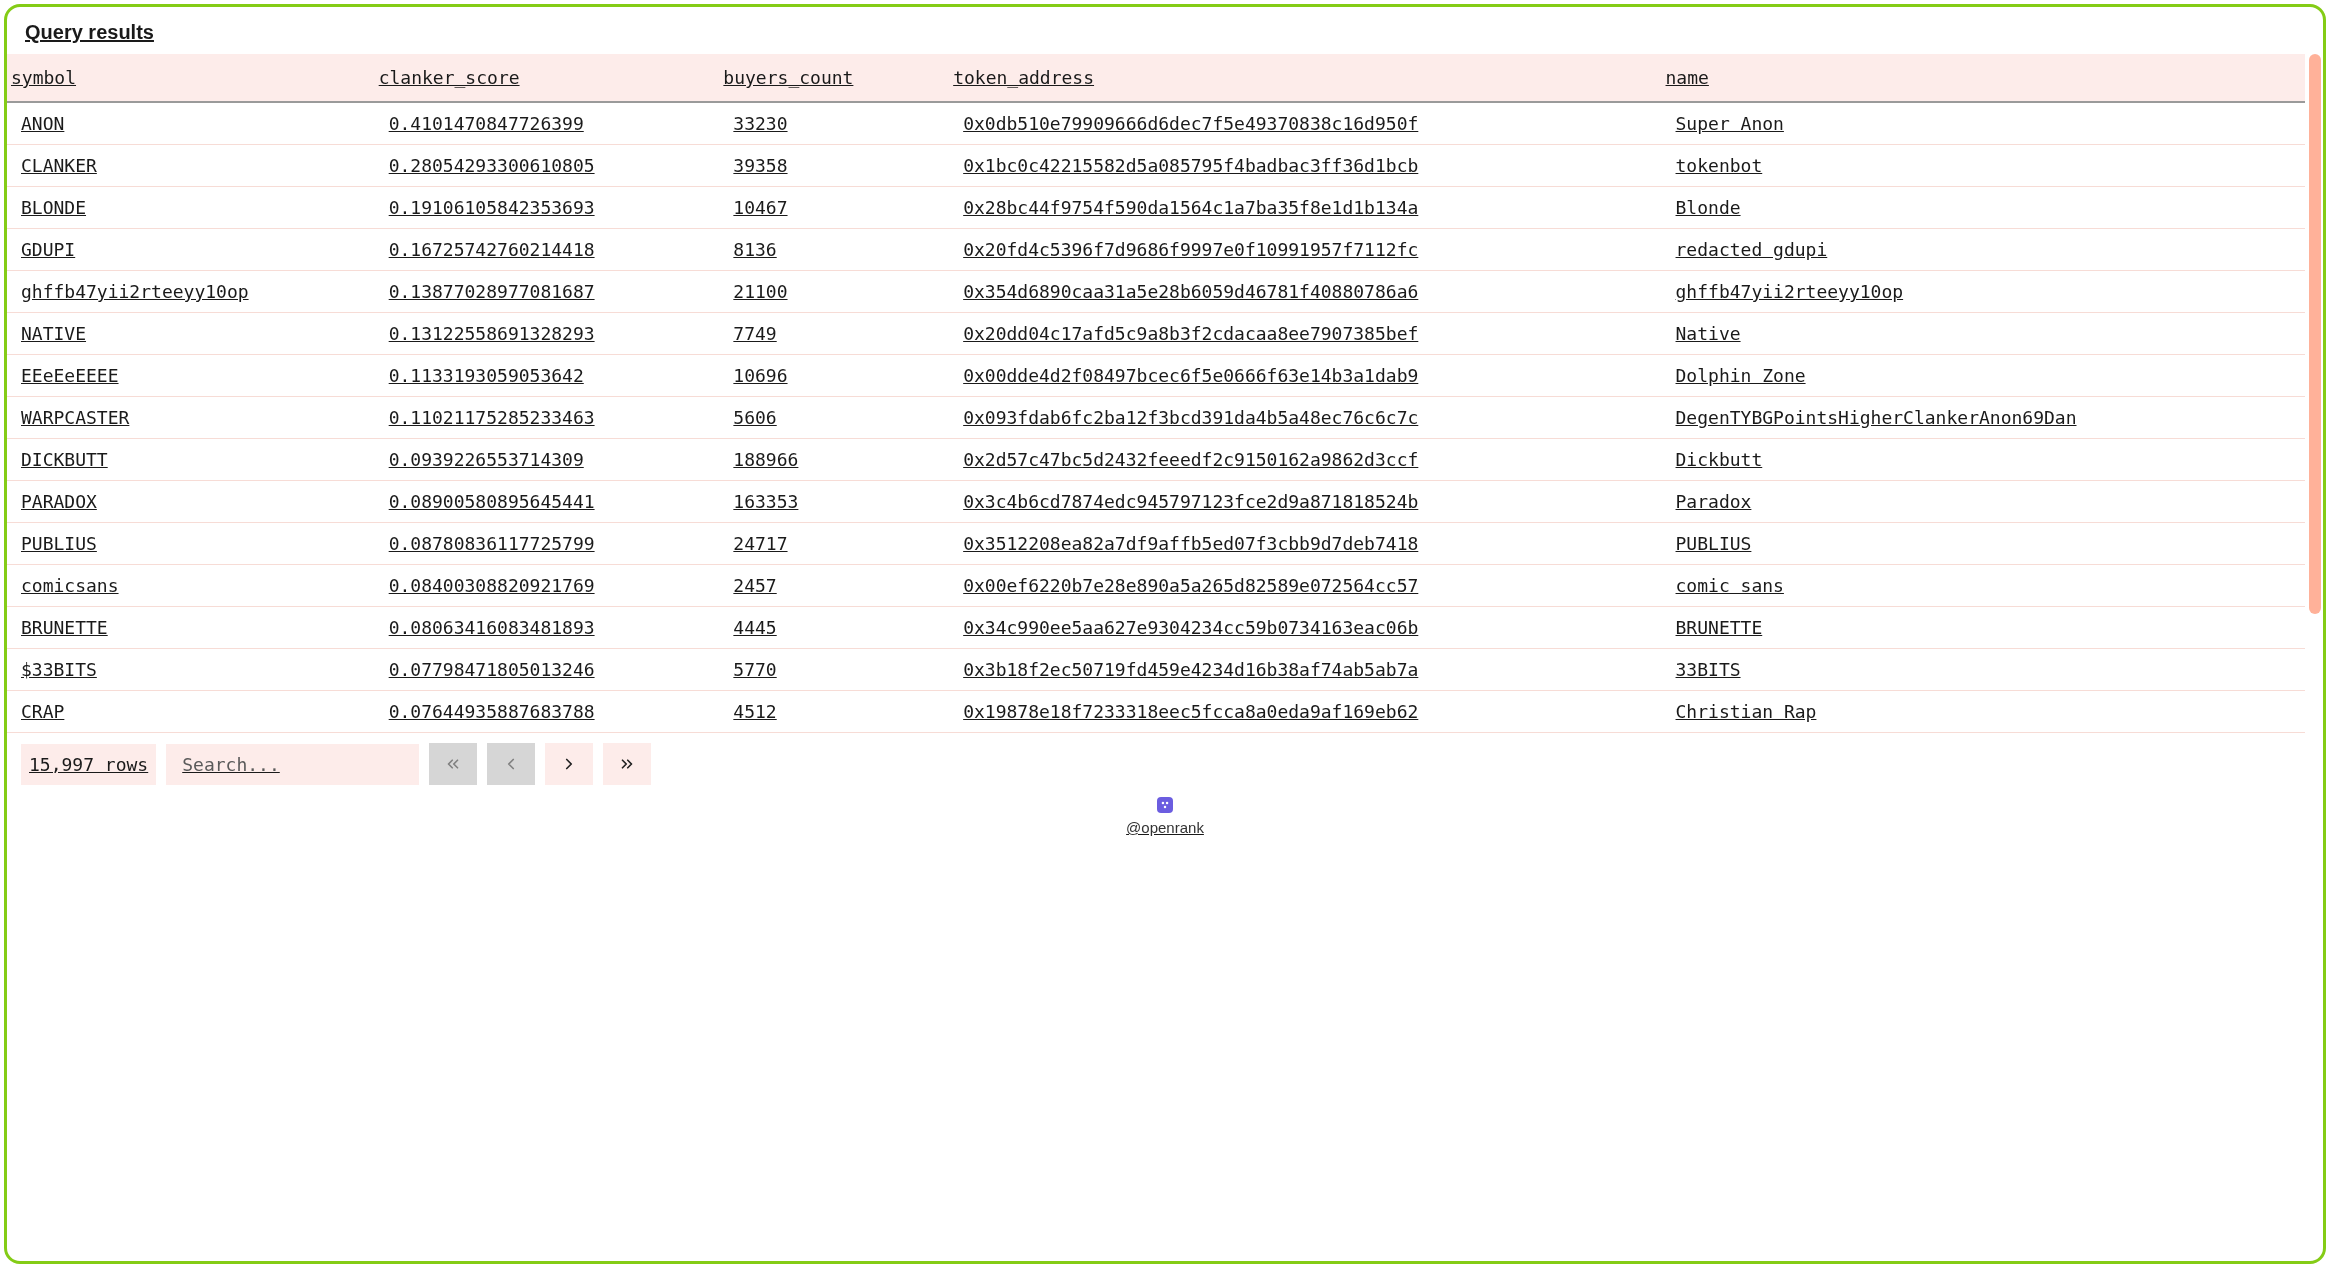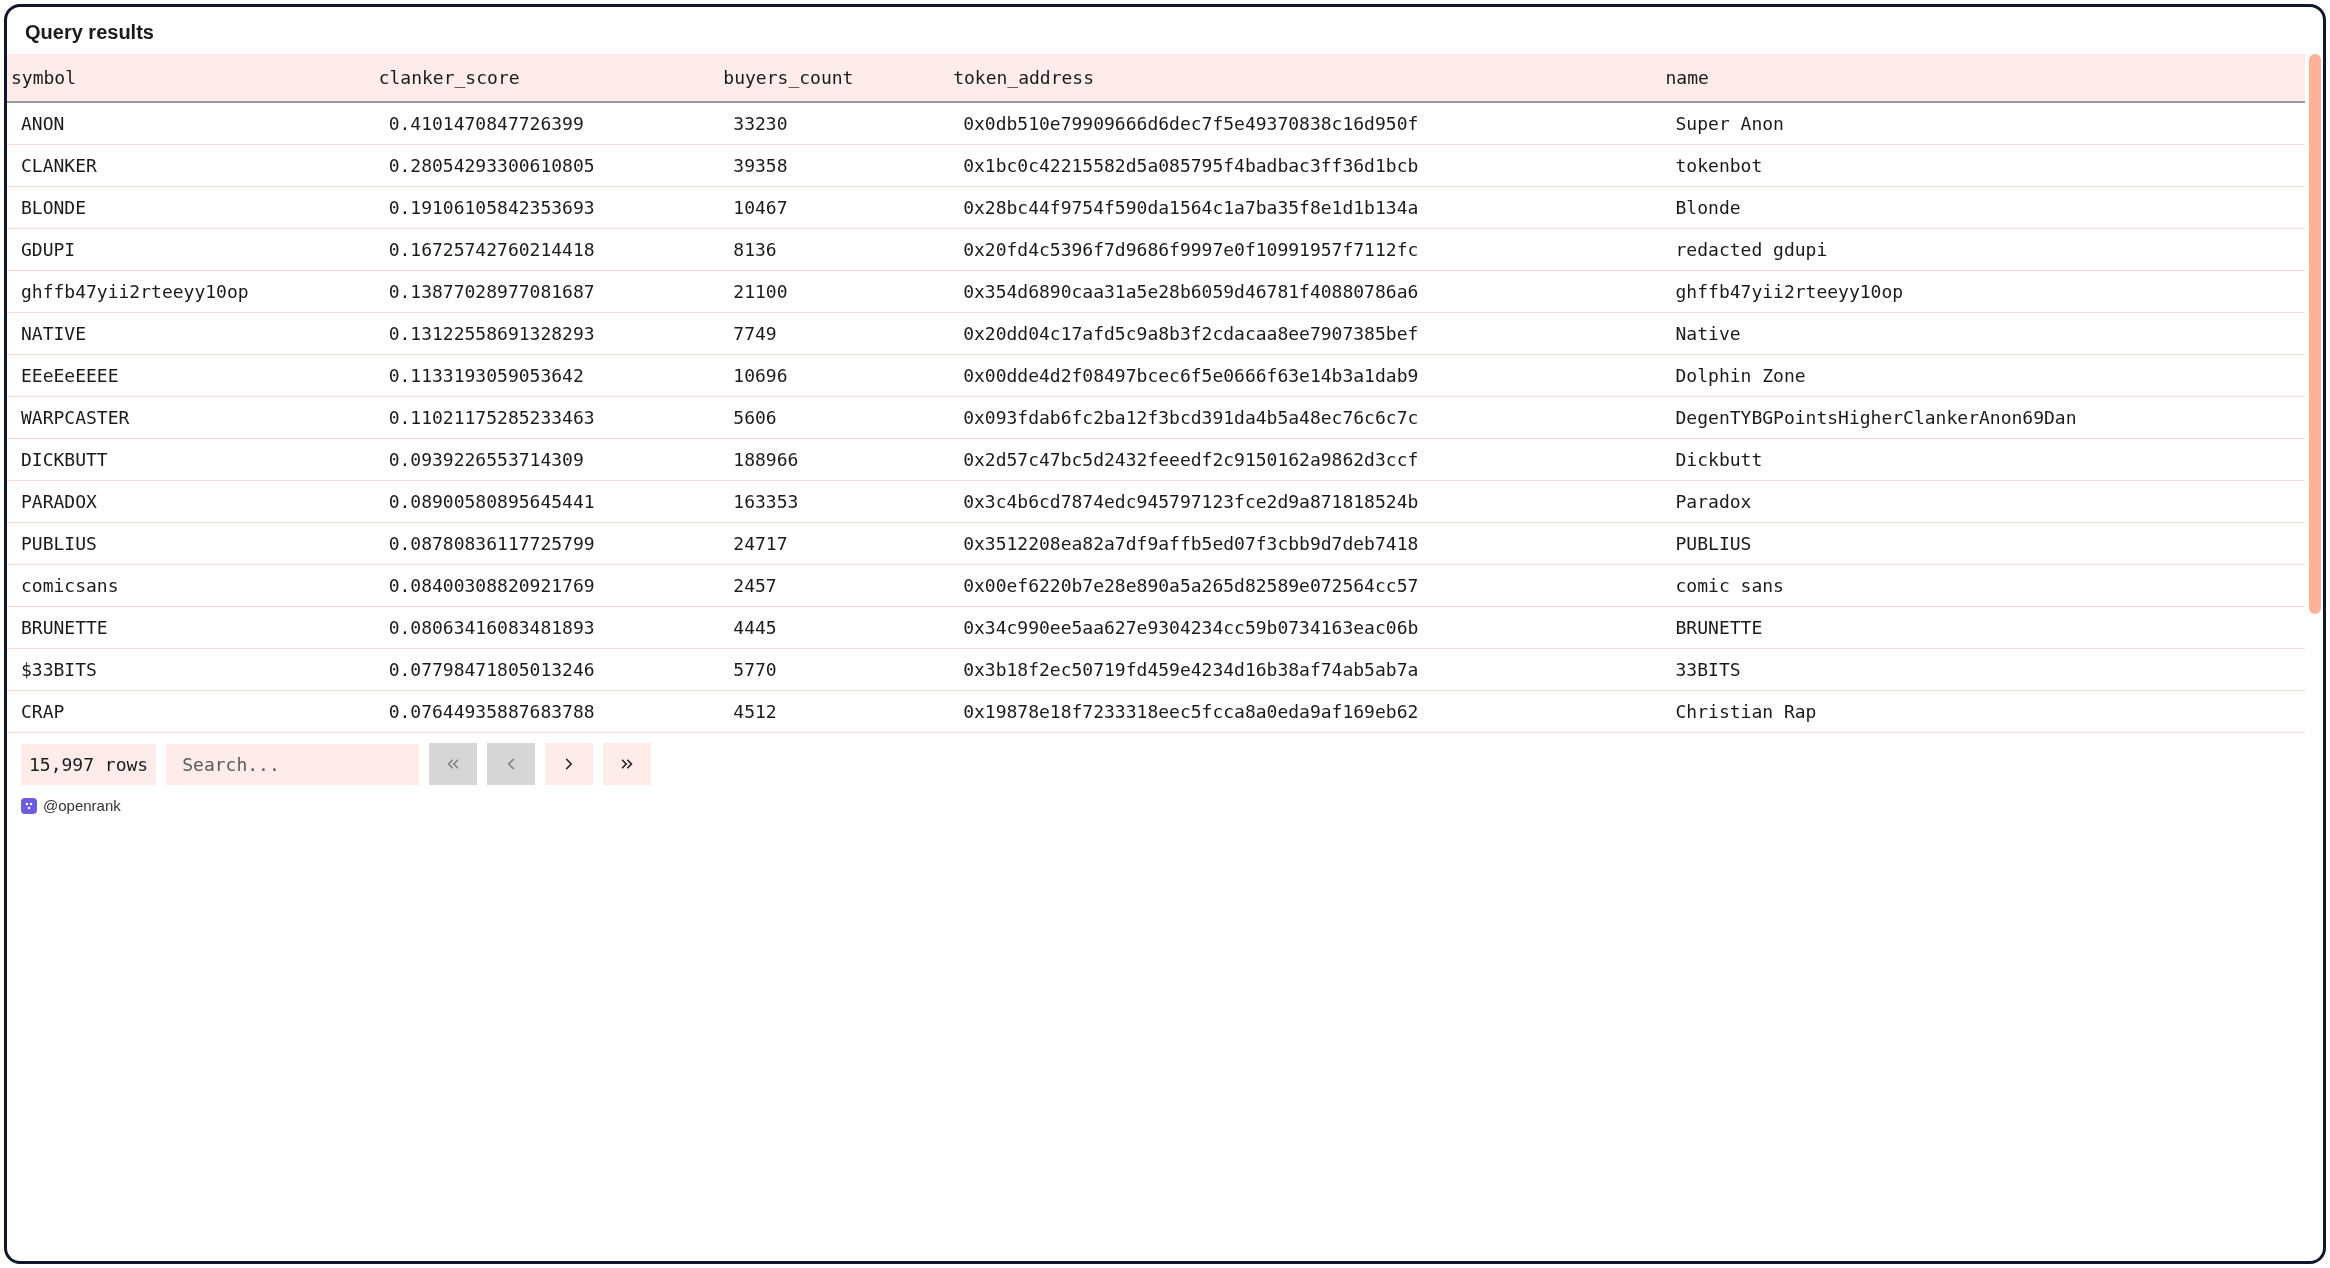--- a/index.html
+++ b/index.html
@@ -7,25 +7,26 @@
 body {
   font-family: ui-monospace, "SF Mono", Menlo, Consolas, monospace;
   font-size: 18px;
   color: #1a1a1a;
   background: #fff;
   padding: 4px;
 }
 .frame {
   width: 100%;
   min-height: 100%;
-  border: 3px solid #0f172a;
+  border: 3px solid #84cc16;
   border-radius: 16px;
   background: #fff;
   position: relative;
   overflow: hidden;
+  text-decoration: underline;
 }
 .header {
   display: flex;
   align-items: baseline;
   gap: 14px;
   padding: 14px 18px 10px 18px;
 }
 .header-title {
   font-family: -apple-system, BlinkMacSystemFont, "Segoe UI", Helvetica, Arial, sans-serif;
   font-weight: 700;
@@ -130,20 +131,21 @@
 }
 .pager-btn svg { display: block; }
 .credit {
   padding: 6px 14px 12px 14px;
   display: flex;
   align-items: center;
   gap: 6px;
   font-family: -apple-system, BlinkMacSystemFont, "Segoe UI", Helvetica, Arial, sans-serif;
   font-size: 15px;
   color: #333;
+  flex-direction: column;
 }
 .credit-icon {
   width: 16px; height: 16px;
   background: #6b5de0;
   border-radius: 4px;
   display: inline-flex;
   align-items: center; justify-content: center;
   color: #fff;
   font-size: 10px;
 }

